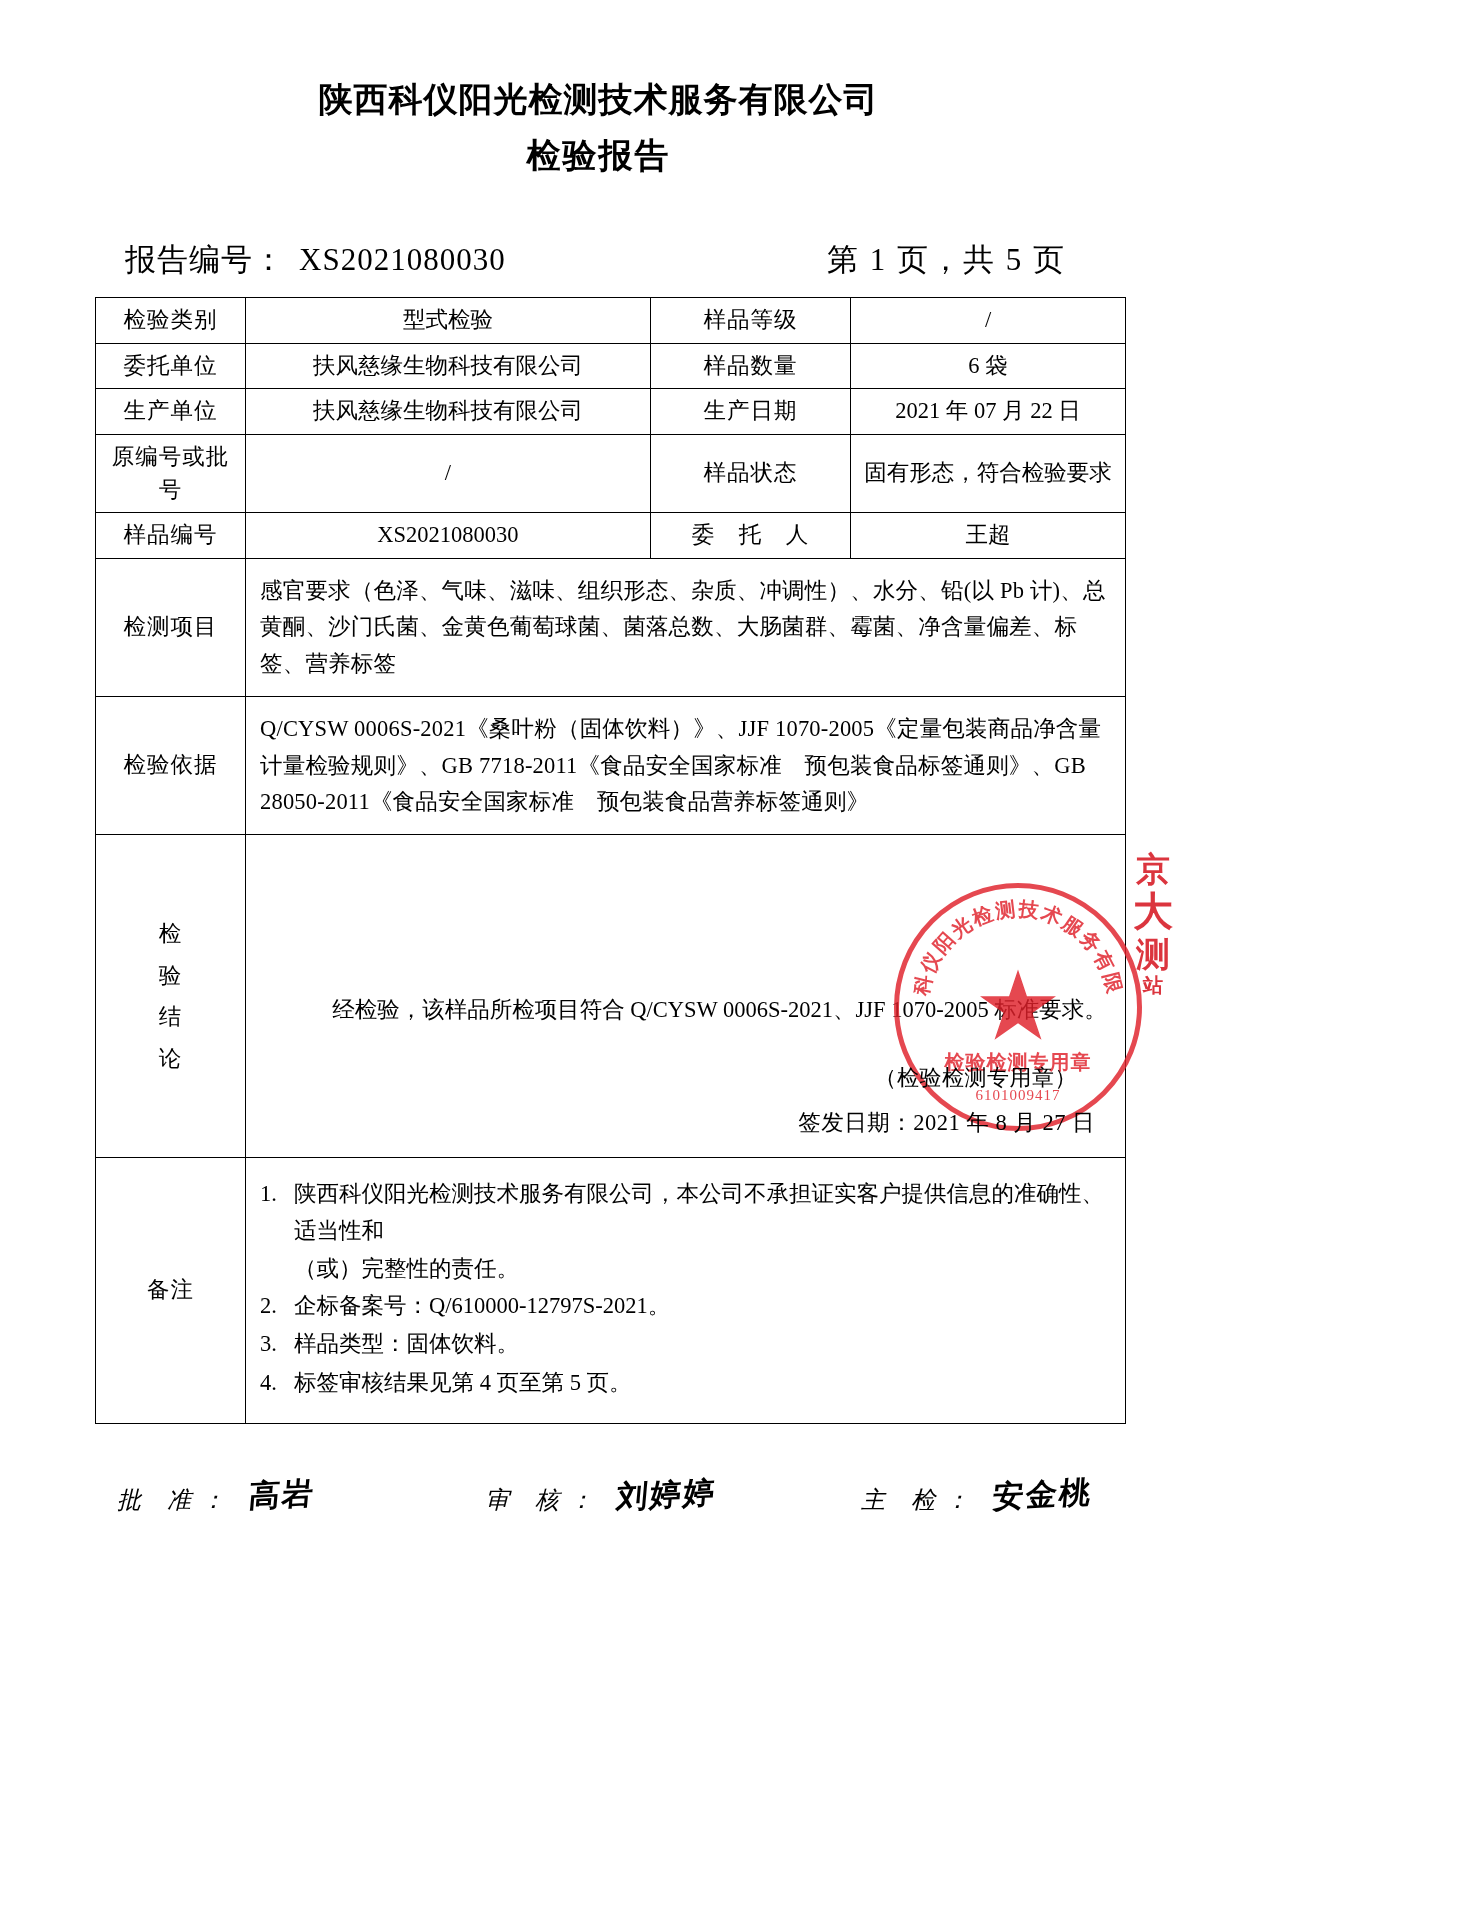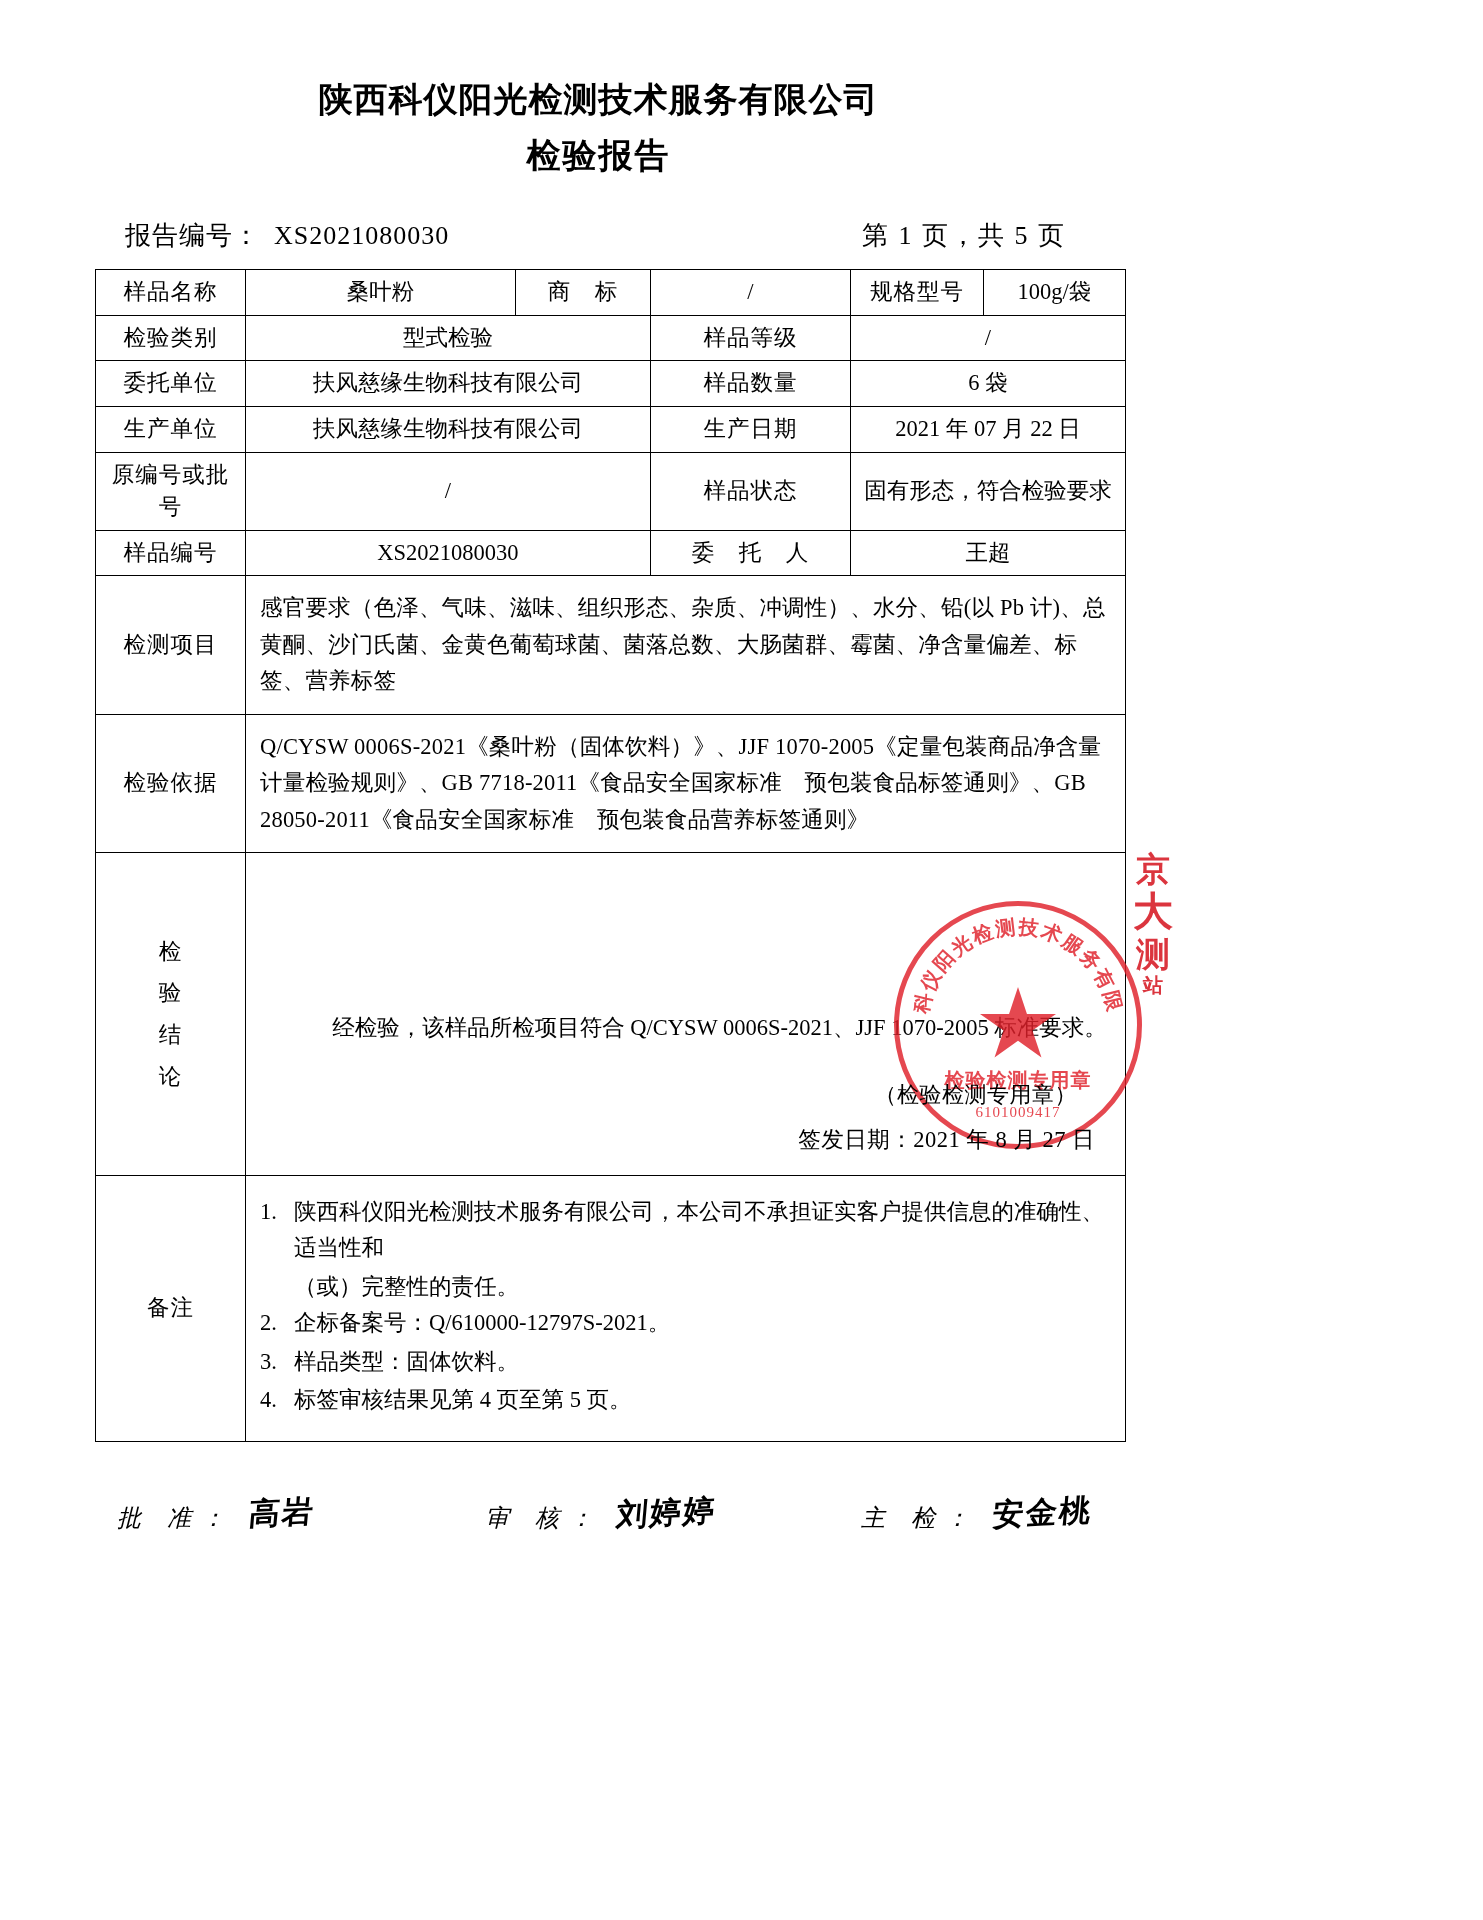--- a/index.html
+++ b/index.html
@@ -34,22 +34,22 @@
     letter-spacing:2px;
     line-height:1.28;
     margin-top:12px;
   }
 
   
   .metaline{
     display:flex;
     justify-content:space-between;
     align-items:flex-end;
-    margin-top:41px;
-    font-size:26px;
+    margin-top:62px;
+    font-size:31px;
     padding:0 18px 0 30px;
   }
   .metaline .left{ letter-spacing:1px; }
   .metaline .left .val{ margin-left:14px; font-family:"Liberation Serif",serif;}
   .metaline .right{ letter-spacing:2px; padding-right:18px;}
 
   
   table.main{
     margin-top:16px;
     width:1030px;
@@ -222,28 +222,20 @@
   <table class="main">
     <colgroup>
       <col style="width:150px">
         <col style="width:270px">
       <col style="width:135px">
         <col style="width:200px">
       <col style="width:133px">
         <col style="width:142px">
     </colgroup>
     <tbody>
-      <tr>
-        <td class="lbl">样品名称</td>
-        <td>桑叶粉</td>
-        <td class="lbl">商　标</td>
-        <td>/</td>
-        <td class="lbl">规格型号</td>
-        <td>100g/袋</td>
-      </tr>
       <tr>
         <td class="lbl">检验类别</td>
         <td colspan="2">型式检验</td>
         <td class="lbl">样品等级</td>
         <td colspan="2">/</td>
       </tr>
       <tr>
         <td class="lbl">委托单位</td>
         <td colspan="2">扶风慈缘生物科技有限公司</td>
         <td class="lbl">样品数量</td>

